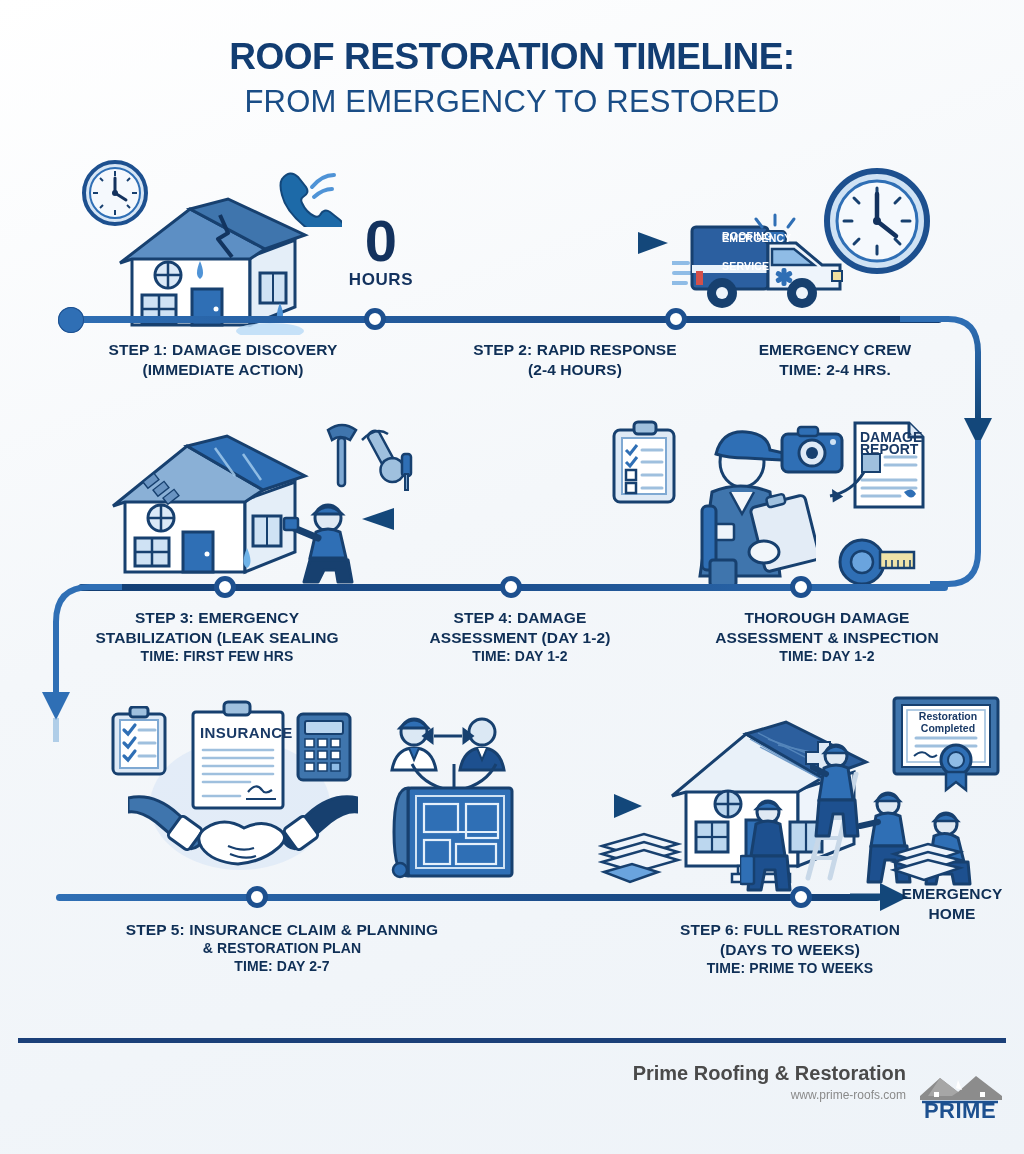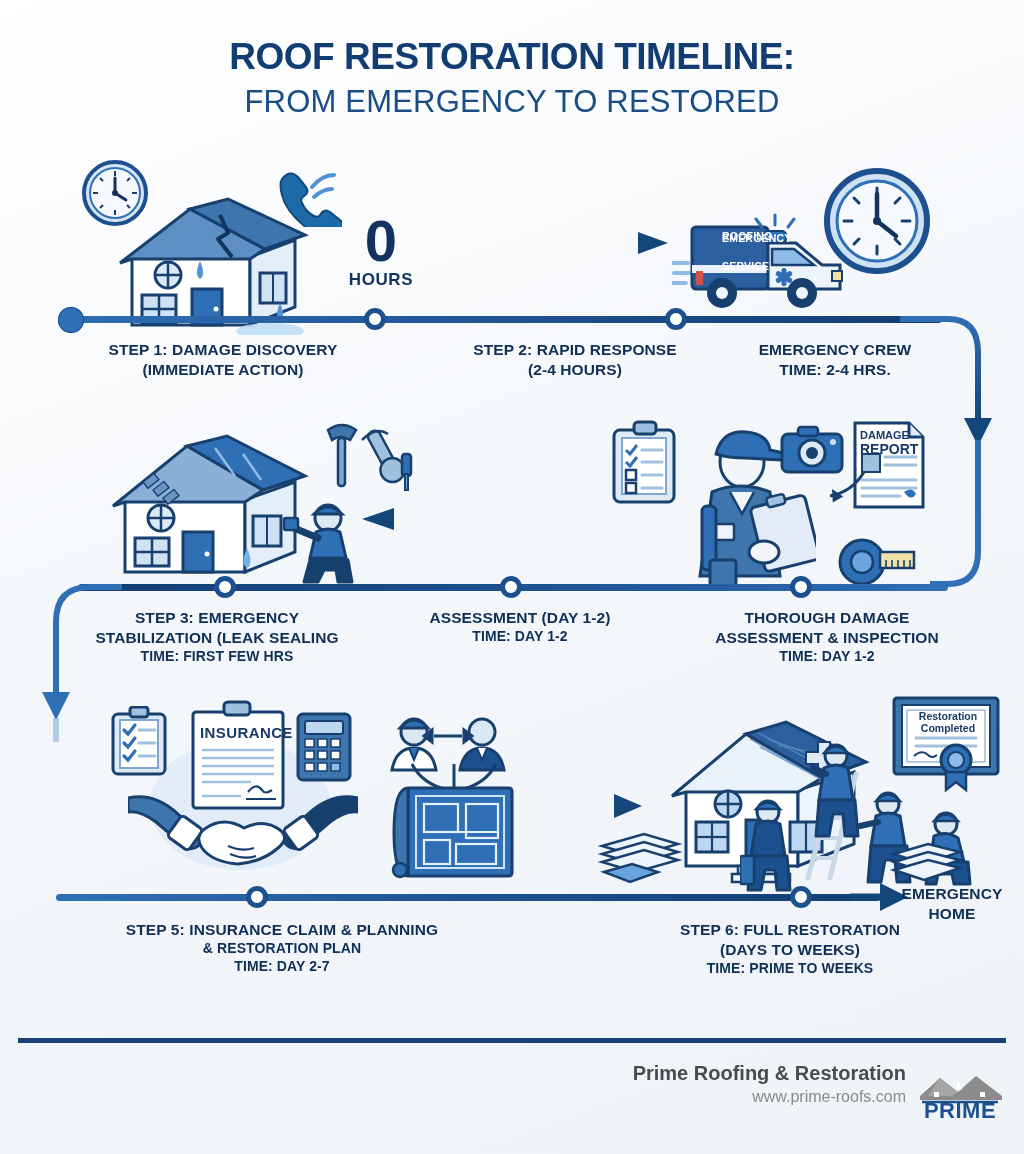--- a/index.html
+++ b/index.html
@@ -62,21 +62,21 @@
   
   .ill { position:absolute; }
 
   
   .footer-rule {
     position:absolute; left:18px; top:1038px; width:988px; height:5px;
     background:#1b4079;
   }
   .footer-txt { position:absolute; right:118px; top:1062px; text-align:right; }
   .brand-name { font-size:20px; font-weight:bold; color:#4a4a4a; }
-  .brand-url { font-size:16px; color:#8a8a8a; margin-top:3px; }
+  .brand-url { font-size:12px; color:#8a8a8a; margin-top:3px; }
   .logo { position:absolute; right:18px; top:1068px; width:92px; height:56px; }
 
   .truck-text {
     position:absolute; color:#fff; font-weight:bold; font-size:10.5px;
     line-height:1.25; text-align:left; letter-spacing:0.2px;padding-left:19px;
   }
   .doc-label { position:absolute; font-weight:bold; color:#1a3a66; }
 </style>
 </head>
 <body>
@@ -355,21 +355,21 @@
     <rect x="10" y="34" width="18" height="18" fill="#9fc0de" stroke="#17406f" stroke-width="2"></rect>
     <g stroke="#9fc0de" stroke-width="3" stroke-linecap="round">
       <line x1="33" y1="37" x2="64" y2="37"></line>
         <line x1="33" y1="45" x2="64" y2="45"></line>
       <line x1="10" y1="60" x2="64" y2="60"></line>
         <line x1="10" y1="68" x2="64" y2="68"></line>
       <line x1="10" y1="76" x2="48" y2="76"></line>
     </g>
     <path d="M52 72 q8 -6 12 2 q-5 8 -12 -2 z" fill="#2f6fb5"></path>
   </svg>
-  <div class="doc-label" style="left:860px;top:429px;font-size:11px;">DAMAGE</div>
+  <div class="doc-label" style="left:860px;top:429px;font-size:14px;">DAMAGE</div>
   <div class="doc-label" style="left:860px;top:441px;font-size:14px;">REPORT</div>
 
   <svg class="ill" style="left:810px;top:466px;" width="58" height="42" viewBox="0 0 58 42">
     <path d="M54 6 q-12 20 -34 24" fill="none" stroke="#17406f" stroke-width="3"></path>
     <polygon points="26,22 20,34 32,34" fill="#17406f" transform="rotate(-30 26 30)"></polygon>
   </svg>
 
   <svg class="ill" style="left:836px;top:536px;" width="82" height="52" viewBox="0 0 82 52">
     <circle cx="26" cy="26" r="22" fill="#2f6fb5" stroke="#17406f" stroke-width="3"></circle>
     <circle cx="26" cy="26" r="11" fill="#6aa4de" stroke="#17406f" stroke-width="2.5"></circle>
@@ -403,20 +403,21 @@
     <polygon points="16,120 44,120 30,148" fill="#2f6fb5"></polygon>
     <path d="M30 146 V170" stroke="#6fa6d8" stroke-width="6" opacity="0.5"></path>
   </svg>
 
   <div class="lbl" style="left:62px;top:608px;width:310px;">
     <div class="l1">STEP 3: EMERGENCY</div>
     <div class="l2">STABILIZATION (LEAK SEALING</div>
     <div class="l3">TIME: FIRST FEW HRS</div>
   </div>
   <div class="lbl" style="left:400px;top:608px;width:240px;">
+    <div class="l1">STEP 4: DAMAGE</div>
     <div class="l2">ASSESSMENT (DAY 1-2)</div>
     <div class="l3">TIME: DAY 1-2</div>
   </div>
   <div class="lbl" style="left:672px;top:608px;width:310px;">
     <div class="l1">THOROUGH DAMAGE</div>
     <div class="l2">ASSESSMENT &amp; INSPECTION</div>
     <div class="l3">TIME: DAY 1-2</div>
   </div>
 
   <div style="position:absolute;left:150px;top:740px;width:180px;height:130px;border-radius:50%;background:#dfeaf7;opacity:0.85;"></div>

